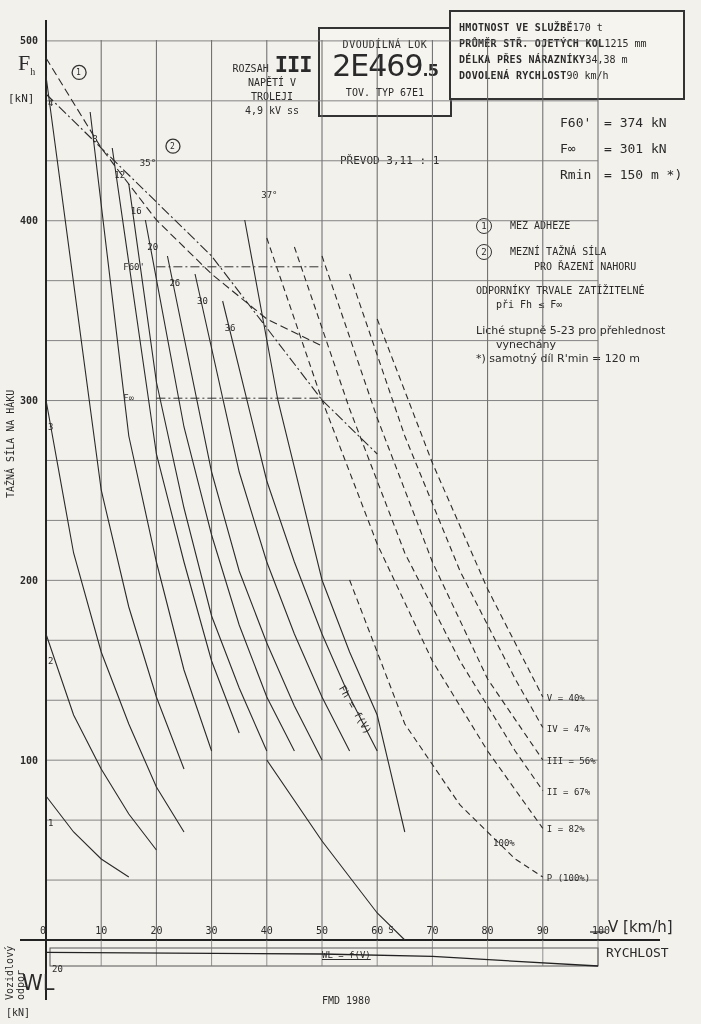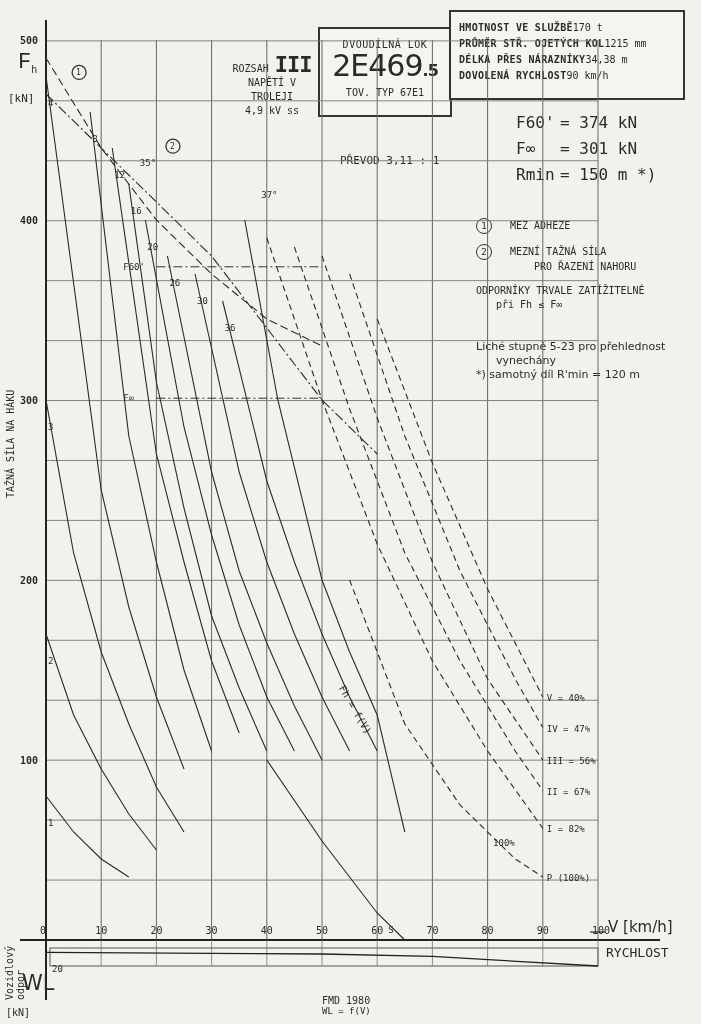--- a/index.html
+++ b/index.html
@@ -47,32 +47,32 @@
     </div>
 </div>
 
 <div class="note" style="left:232px;top:58px;text-align:center;width:80px;">
   <div><span>ROZSAH</span> <b style="font-size:22px;letter-spacing:-1px;margin-top:28px;">III</b></div>
   <div>NAPĚTÍ V TROLEJI</div>
   <div>4,9 kV ss</div>
 </div>
 <div class="note" style="left:340px;top:114px;font-size:11px;margin-top:40px;">PŘEVOD  3,11 : 1</div>
 
-<div class="note" style="left:516px;top:110px;line-height:26px;font-size:16px;">
+<div class="note" style="left:560px;top:110px;line-height:26px;font-size:13px;">
   <div><span style="display:inline-block;width:44px">F60'</span><span>= 374 kN</span></div>
   <div><span style="display:inline-block;width:44px">F∞</span><span>= 301 kN</span></div>
   <div><span style="display:inline-block;width:44px">Rmin</span><span>= 150 m *)</span></div>
 </div>
 
 <div class="note" style="left:476px;top:218px;width:225px;">
   <div style="margin-bottom:10px;"><span style="display:inline-block;width:14px;height:14px;border:1.5px solid #333;border-radius:50%;text-align:center;font-size:9px;line-height:14px;margin-right:18px;">1</span><span>MEZ ADHEZE</span></div>
   <div><span style="display:inline-block;width:14px;height:14px;border:1.5px solid #333;border-radius:50%;text-align:center;font-size:9px;line-height:14px;margin-right:18px;">2</span><span>MEZNÍ TAŽNÁ SÍLA</span></div>
   <div style="padding-left:58px;margin-bottom:10px;">PRO ŘAZENÍ NAHORU</div>
   <div style="font-weight:normal;">ODPORNÍKY TRVALE ZATÍŽITELNÉ</div>
-  <div style="padding-left:20px;margin-bottom:28px;">při  Fh ≤ F∞</div>
+  <div style="padding-left:20px;margin-bottom:12px;">při  Fh ≤ F∞</div>
   <div class="hand" style="font-size:11px;">Liché stupně 5-23 pro přehlednost</div>
   <div class="hand" style="font-size:11px;padding-left:20px;">vynechány</div>
   <div class="hand" style="font-size:11px;">*) samotný díl R'min = 120 m</div>
 </div>
 
 <svg width="701" height="1024" id="chart">
   <g id="grid">
       <line x1="46" y1="40" x2="46" y2="940" stroke="#666" stroke-width="1"></line>
       <line x1="101.2" y1="40" x2="101.2" y2="940" stroke="#666" stroke-width="1"></line>
       <line x1="156.4" y1="40" x2="156.4" y2="940" stroke="#666" stroke-width="1"></line>
@@ -182,26 +182,26 @@
       <text x="493.12" y="846.4" class="t" font-size="9">100%</text>
       <text x="388.24" y="932.8" class="t" font-size="9">S</text>
       <text x="0" y="0" class="t" font-size="10" transform="translate(338.56,688) rotate(60)">Fh = f(V)</text>
       <circle cx="79.12" cy="72.39999999999998" r="7" fill="none" stroke="#333" stroke-width="1.3"></circle>
       <text x="76.12" y="75.39999999999998" class="t" font-size="8">1</text>
       <circle cx="172.96" cy="146.20000000000005" r="7" fill="none" stroke="#333" stroke-width="1.3"></circle>
       <text x="169.96" y="149.20000000000005" class="t" font-size="8">2</text>
     </g>
 </svg>
 
-<div class="note" style="left:18px;top:56px;font-family:Liberation Mono, monospace;font-size:22px;">F<sub style="font-size:10px">h</sub></div>
+<div class="note" style="left:18px;top:56px;font-family:Liberation Serif, serif;font-size:22px;">F<sub style="font-size:10px">h</sub></div>
 <div class="note" style="left:8px;top:92px;font-size:11px;">[kN]</div>
 <div class="note" style="left:4px;top:498px;transform:rotate(-90deg);transform-origin:left top;font-size:10px;white-space:nowrap;">TAŽNÁ SÍLA NA HÁKU</div>
 <div class="note" style="left:608px;top:920px;font-family:'DejaVu Sans',sans-serif;font-size:15px;">V [km/h]</div>
 <div class="note" style="left:606px;top:946px;font-size:13px;">RYCHLOST</div>
 <div class="note" style="left:4px;top:1000px;transform:rotate(-90deg);transform-origin:left top;font-size:10px;line-height:11px;white-space:nowrap;">
     <div>Vozidlový</div>
     <div>odpor</div>
   </div>
 <div class="note" style="left:22px;top:976px;font-family:'DejaVu Sans',sans-serif;font-size:21px;">WL</div>
 <div class="note" style="left:6px;top:1006px;font-size:10px;">[kN]</div>
-<div class="note" style="left:322px;top:1004px;font-size:9px;">WL = f(V)</div>
+<div class="note" style="left:322px;top:948px;font-size:9px;text-decoration:underline;">WL = f(V)</div>
 <div class="note" style="left:52px;top:962px;font-size:9px;">20</div>
 <div class="note" style="left:322px;top:994px;font-size:10px;text-align:right;">FMD 1980</div>
 
 </body></html>

